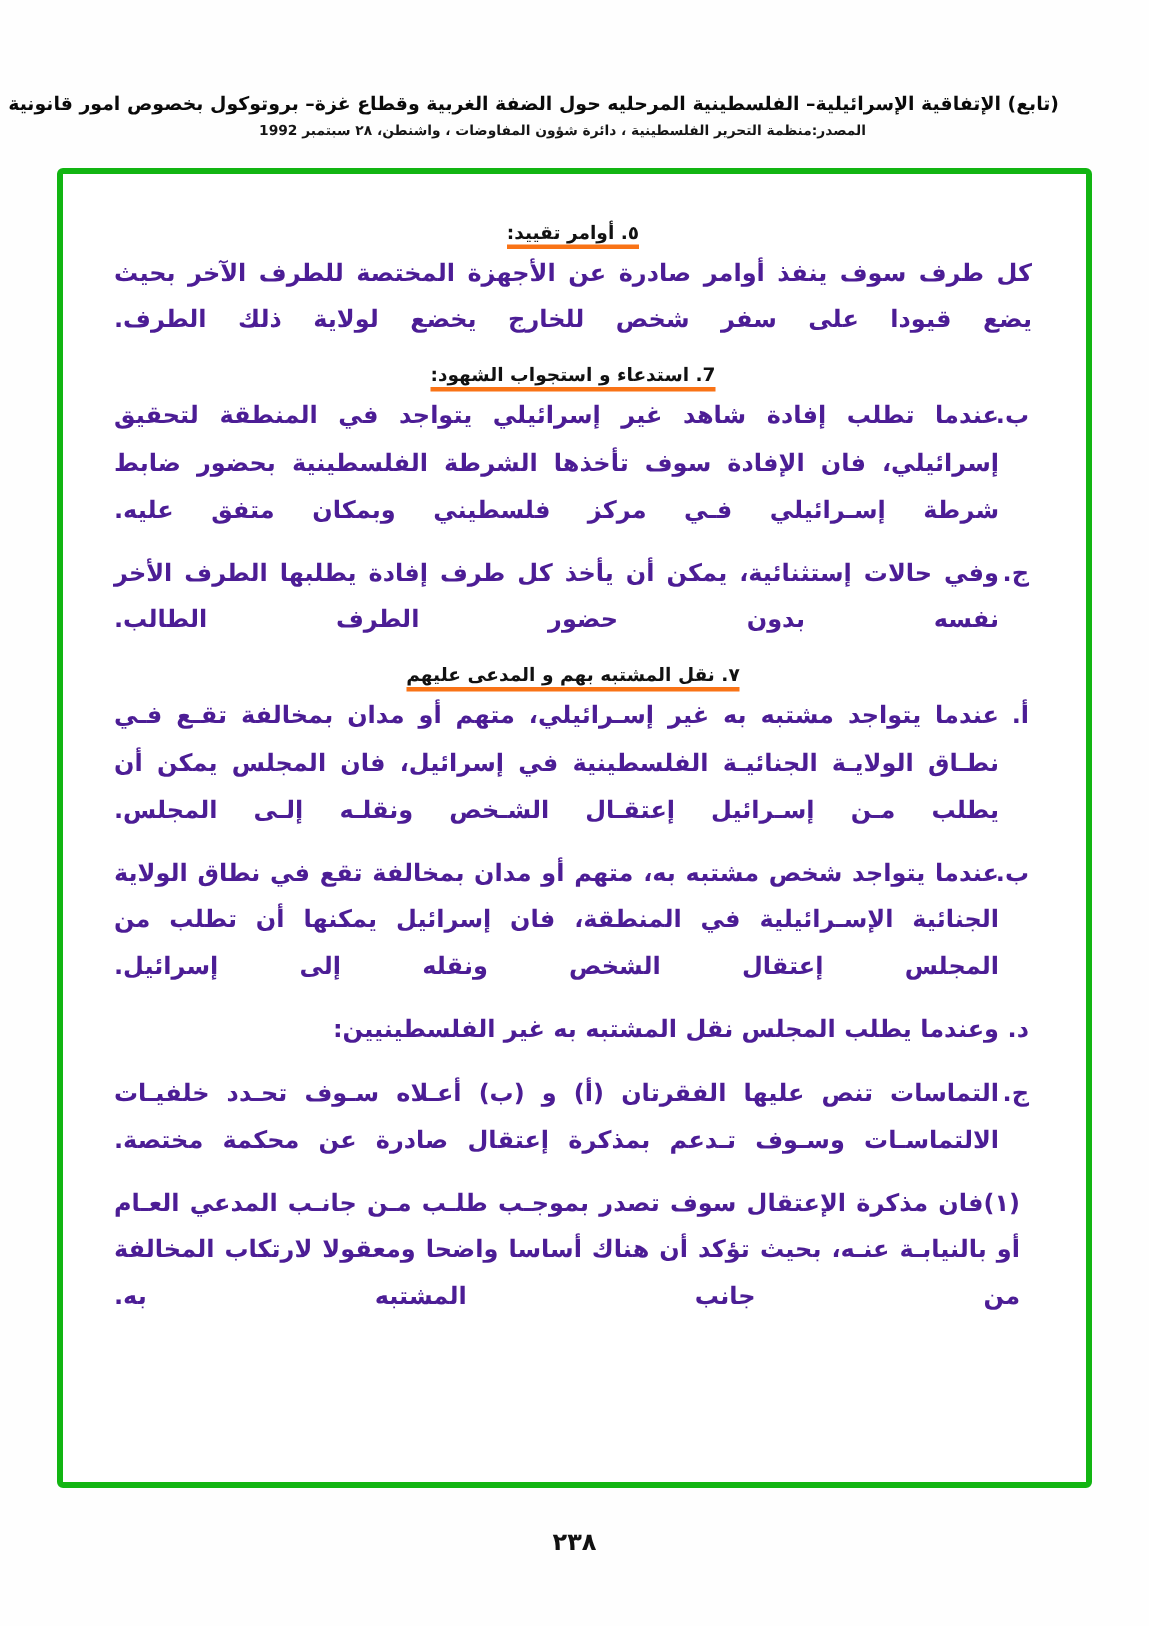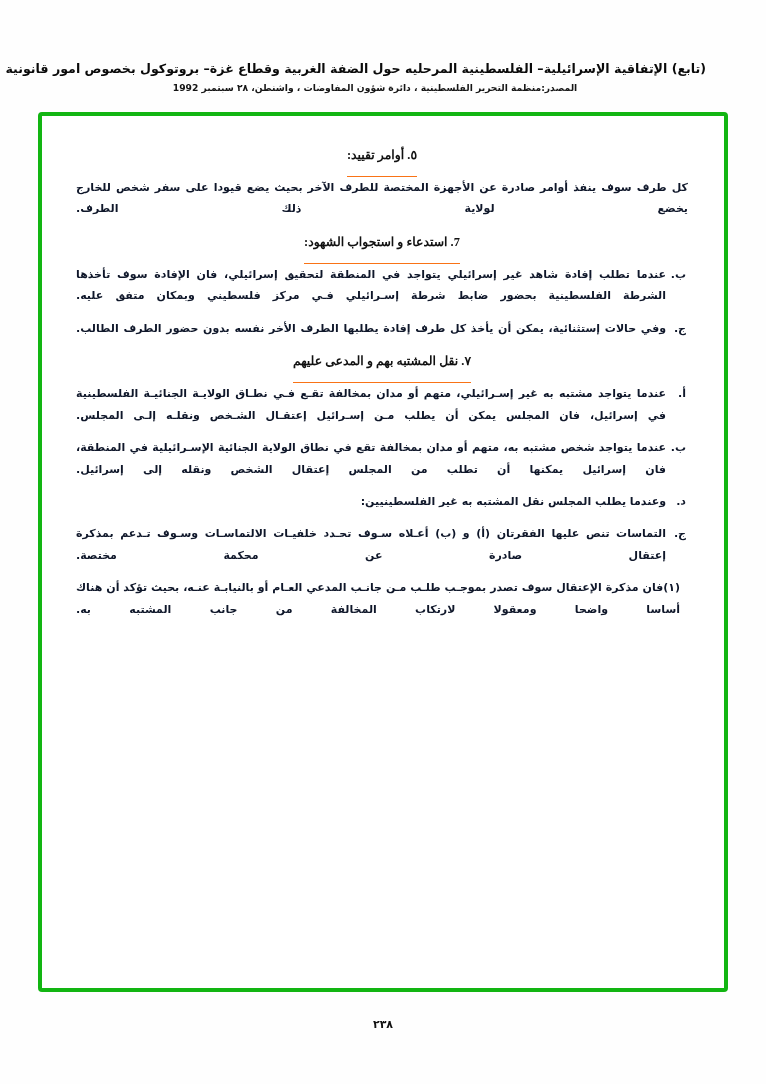--- a/index.html
+++ b/index.html
@@ -60,60 +60,59 @@
   }
   .frame-inner {
     position: absolute;
     top: 28px;
     left: 34px;
     right: 36px;
     bottom: 20px;
     direction: rtl;
   }
   .para {
-    font-size: 11px;
+    font-size: 16px;
     line-height: 1.95;
     text-align: justify;
     text-align-last: justify;
     margin: 0 0 11px 0;
-    color: #0f172a;
+    color: #4c1d95;
     font-weight: bold;
   }
   .para.last-right { text-align-last: right; }
   .para.lvl1 { padding-right: 22px; }
   .para.num  { padding-right: 8px; }
   .para .marker {
     display: inline-block;
     width: 20px;
     margin-right: -20px;
     font-weight: bold;
   }
   .head-row {
     display: block;
     text-align: center;
   }
   .head-row .u {
     display: inline-block;
-    border-bottom: 1px solid #f97316;
-    padding-bottom: 13px;
+    border-bottom: 3px solid #f97316;
+    padding-bottom: 1px;
     font-size: 12.4px;
     font-weight: bold;
-    font-family: Liberation Serif, serif;
   }
 
   .block { margin-bottom: 4px; }
 
   
   .footer {
     position: absolute;
     left: 0;
     right: 0;
     top: 1018px;
     text-align: center;
-    font-size: 11px;
+    font-size: 16px;
     font-weight: bold;
     color: #111;
   }
 </style>
 </head>
 <body>
 
 <div class="page">
 
   <div class="header">

